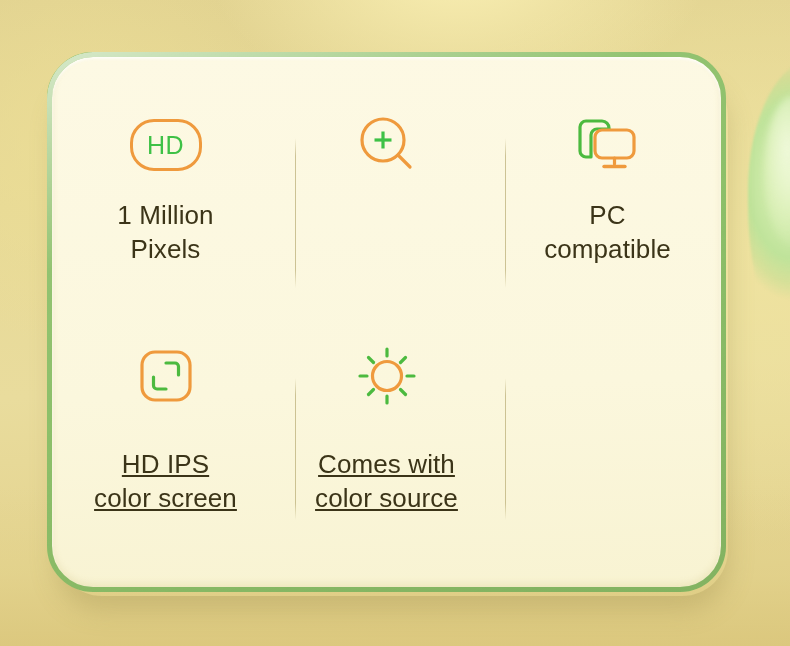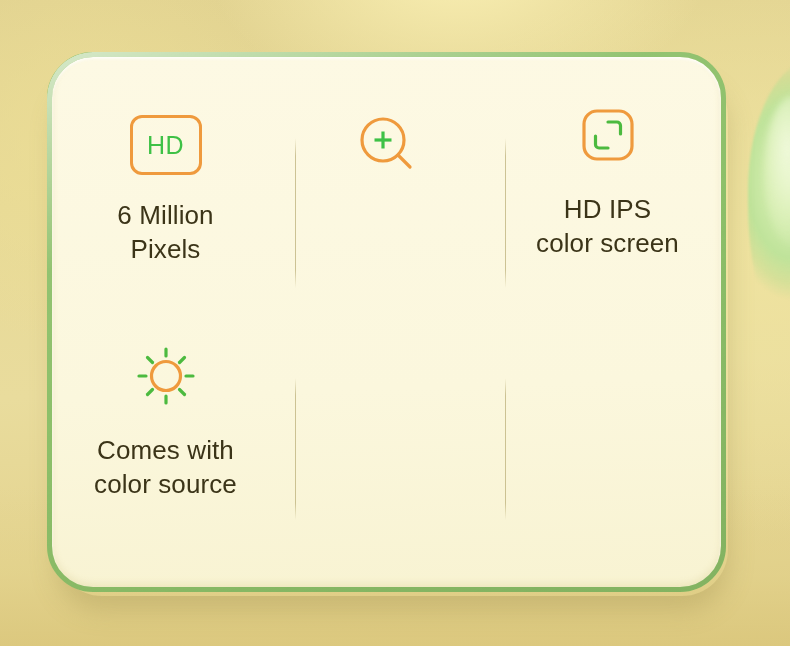--- a/index.html
+++ b/index.html
@@ -145,42 +145,42 @@
   .label {
     margin-top: 22px;
     text-align: center;
     color: #3b3418;
     font-size: 26px;
     line-height: 1.32;
     letter-spacing: 0.1px;
     white-space: pre-line;
     font-weight: 400;
   }
-  .cell.row2 .label { margin-top: 26px; }
+  .cell.row2 .label { margin-top: 40px; text-decoration: underline; }
 
   
   .divider {
     position: absolute;
     width: 1px;
     background: linear-gradient(to bottom, rgba(197,185,130,0) 0%, rgba(188,176,122,0.75) 12%, rgba(188,176,122,0.75) 88%, rgba(197,185,130,0) 100%);
     pointer-events: none;
   }
   .div-r1a { left: 295px; top: 138px; height: 150px; }
   .div-r1b { left: 505px; top: 138px; height: 150px; }
   .div-r2a { left: 295px; top: 378px; height: 142px; }
   .div-r2b { left: 505px; top: 378px; height: 142px; }
 
   
   .ico { display: block; overflow: visible; }
 
   
   .hd-badge {
-    width: 72px; height: 60px;
+    width: 72px; height: 52px;
     border: 3.2px solid #ef9a3d;
-    border-radius: 12px;
+    border-radius: 24px;
     display: flex; align-items: center; justify-content: center;
     box-sizing: border-box;
   }
   .hd-text {
     color: #3ec146;
     font-size: 25px;
     line-height: 1;
     letter-spacing: 0.5px;
   }
 </style>
@@ -205,35 +205,49 @@
   <div class="divider div-r2b"></div>
 
   <div class="grid">
 
     <div class="cell">
       <div class="icon-slot">
         <div class="hd-badge">
           <span class="hd-text">HD</span>
         </div>
       </div>
-      <div class="label">6 Million
+      <div class="label">1 Million
 Pixels</div>
     </div>
 
     <div class="cell">
       <div class="icon-slot">
         <svg class="ico" width="62" height="62" viewBox="0 0 62 62">
           <circle cx="27" cy="26" r="21" fill="none" stroke="#ef9a3d" stroke-width="3.2"></circle>
           <line x1="42" y1="41" x2="54" y2="53" stroke="#ef9a3d" stroke-width="3.2" stroke-linecap="round"></line>
           <line x1="27" y1="17.5" x2="27" y2="34.5" stroke="#3ec146" stroke-width="3.2" stroke-linecap="butt"></line>
           <line x1="18.5" y1="26" x2="35.5" y2="26" stroke="#3ec146" stroke-width="3.2" stroke-linecap="butt"></line>
         </svg>
       </div>
     </div>
 
+    <div class="cell">
+      <div class="icon-slot">
+        <svg class="ico" width="66" height="58" viewBox="0 0 66 58">
+
+          <path d="M11 5 H27 A7 7 0 0 1 34 12 V13 H22 A6 6 0 0 0 16 19 V41 H11 A6 6 0 0 1 5 35 V11 A6 6 0 0 1 11 5 Z" fill="none" stroke="#4cba3f" stroke-width="3.2" stroke-linejoin="round" stroke-linecap="round"></path>
+
+          <rect x="20" y="14" width="39" height="28" rx="7" fill="none" stroke="#ef9a3d" stroke-width="3.2"></rect>
+          <path d="M39.5 42 V48" fill="none" stroke="#ef9a3d" stroke-width="3.2" stroke-linecap="round"></path>
+          <path d="M29 50.5 H50" fill="none" stroke="#ef9a3d" stroke-width="3.4" stroke-linecap="round"></path>
+        </svg>
+      </div>
+      <div class="label">PC
+compatible</div>
+    </div>
 
     <div class="cell row2">
       <div class="icon-slot">
         <svg class="ico" width="56" height="56" viewBox="0 0 56 56">
           <rect x="4" y="4" width="48" height="48" rx="13" fill="none" stroke="#ef9a3d" stroke-width="3.2"></rect>
           <path d="M28 15 H37 A3.5 3.5 0 0 1 40.5 18.5 V27" fill="none" stroke="#4cba3f" stroke-width="3.2" stroke-linecap="round" stroke-linejoin="round"></path>
           <path d="M28 41 H19 A3.5 3.5 0 0 1 15.5 37.5 V29" fill="none" stroke="#4cba3f" stroke-width="3.2" stroke-linecap="round" stroke-linejoin="round"></path>
         </svg>
       </div>
       <div class="label">HD IPS

